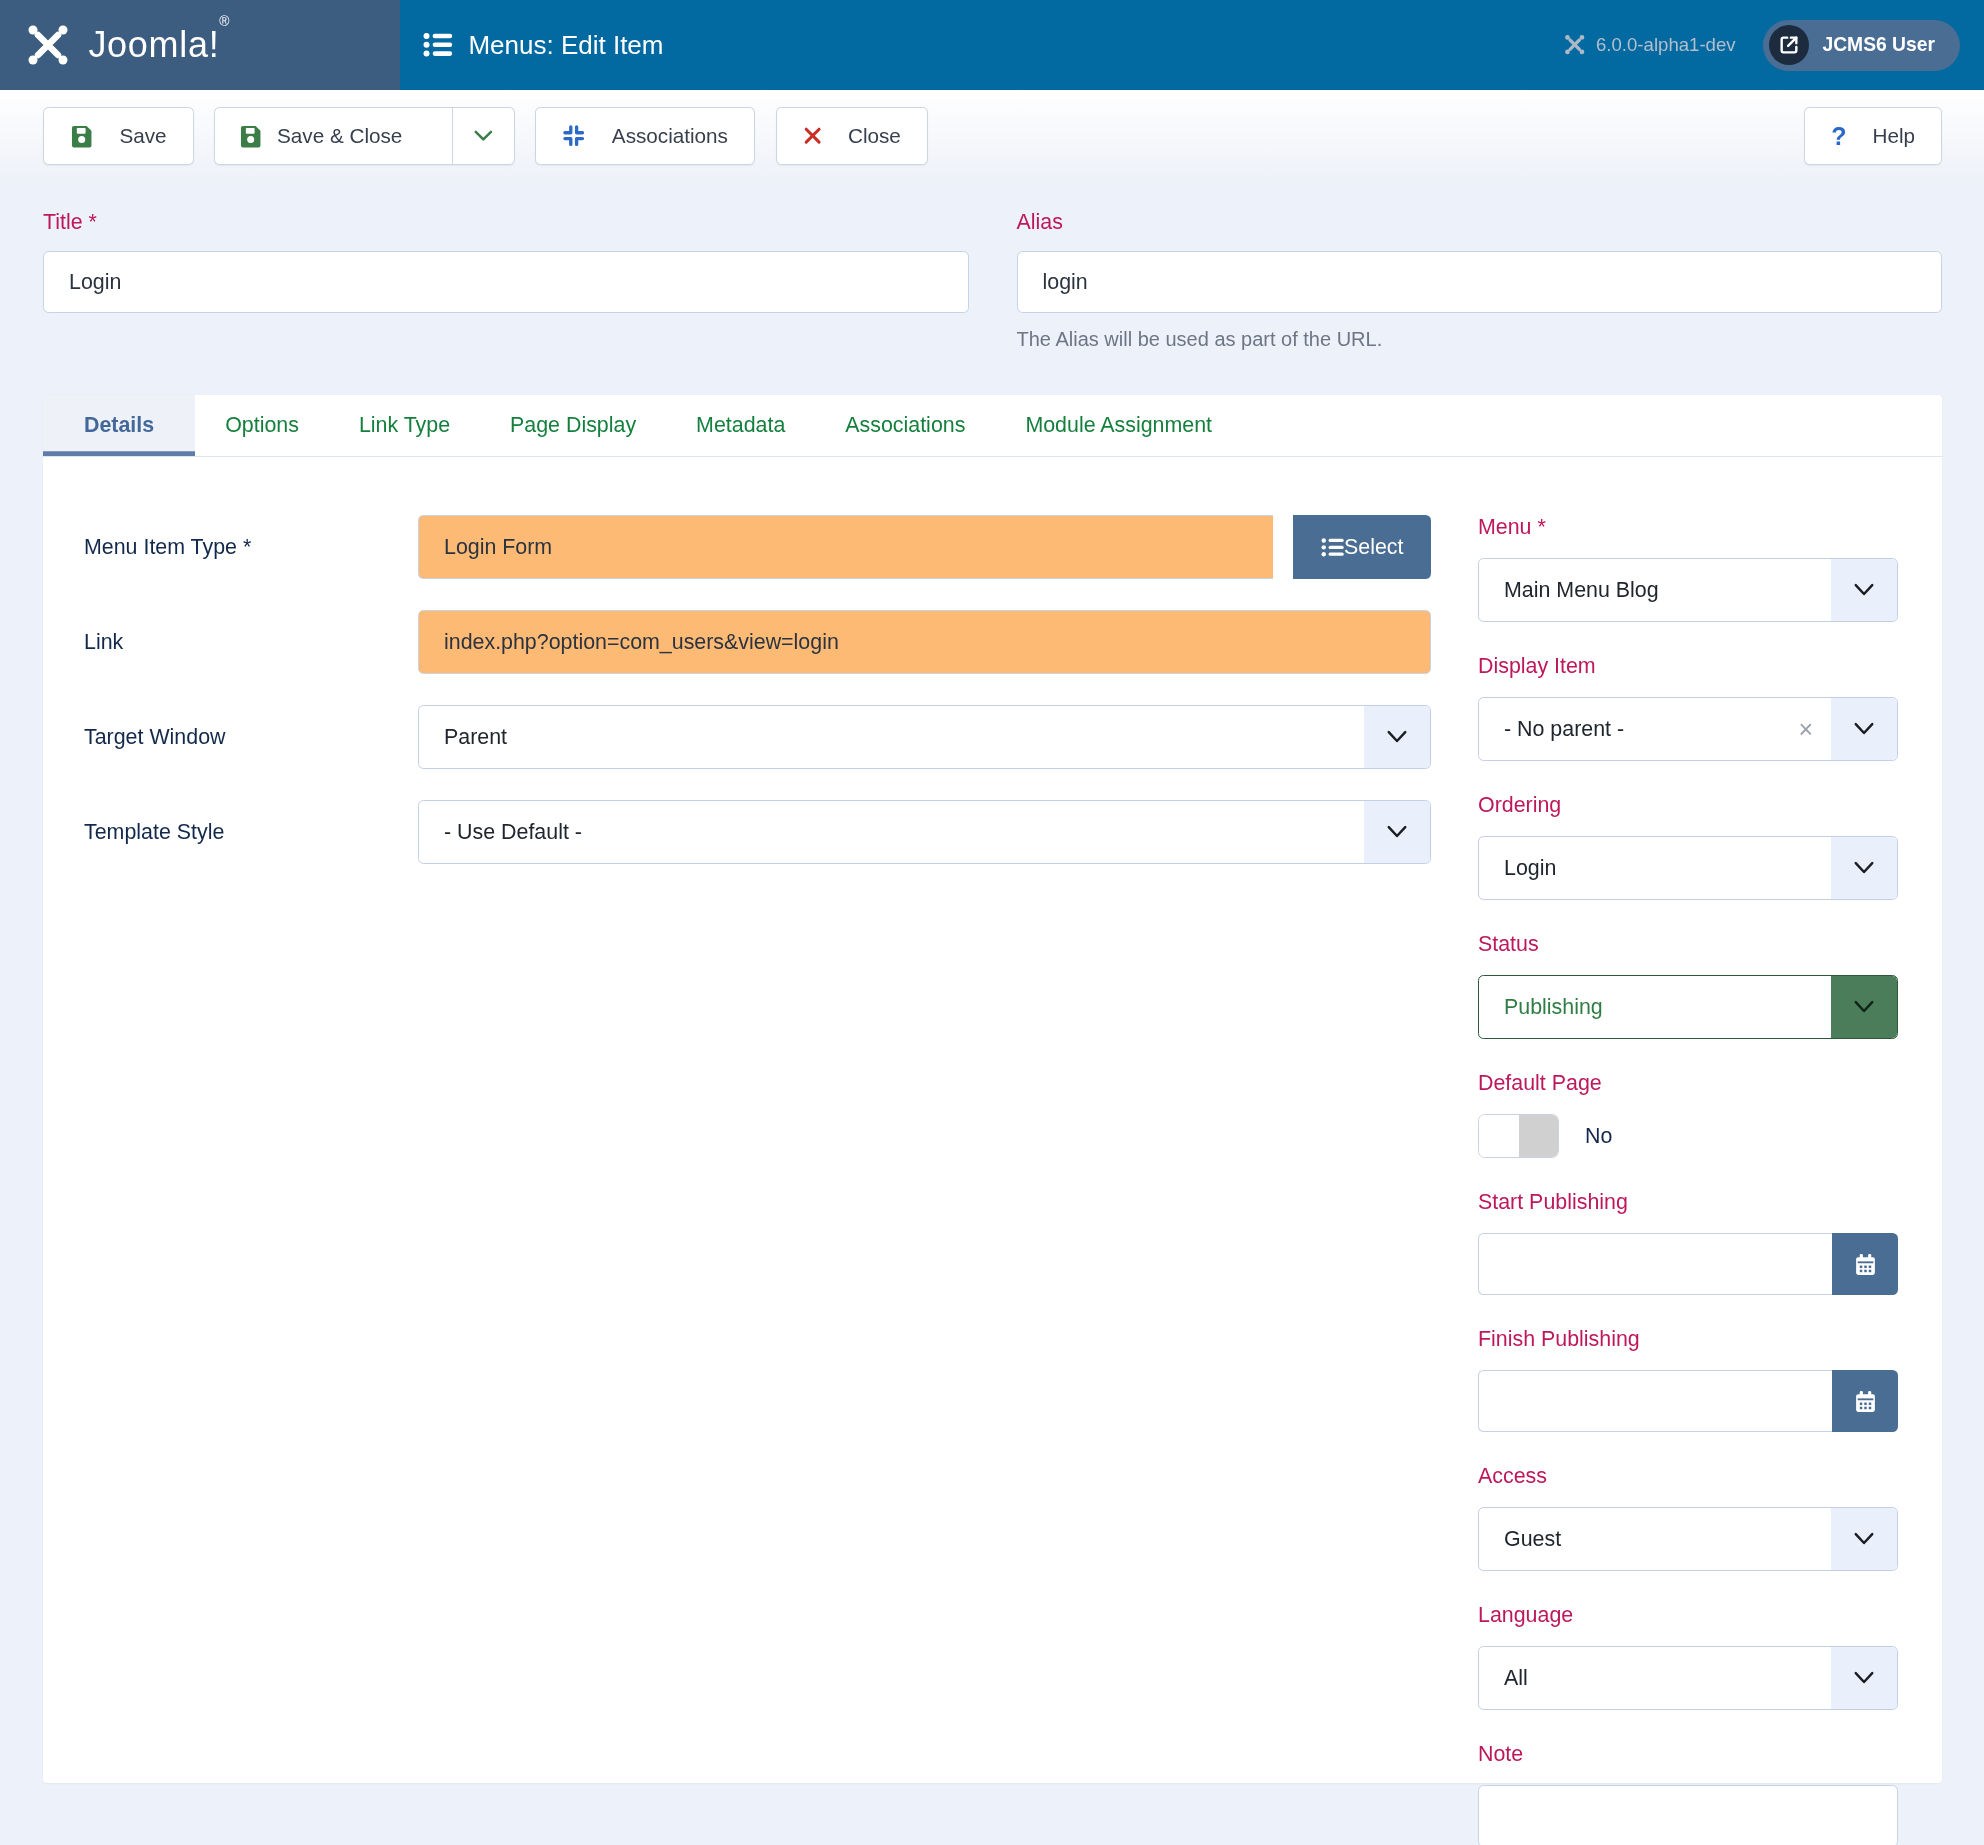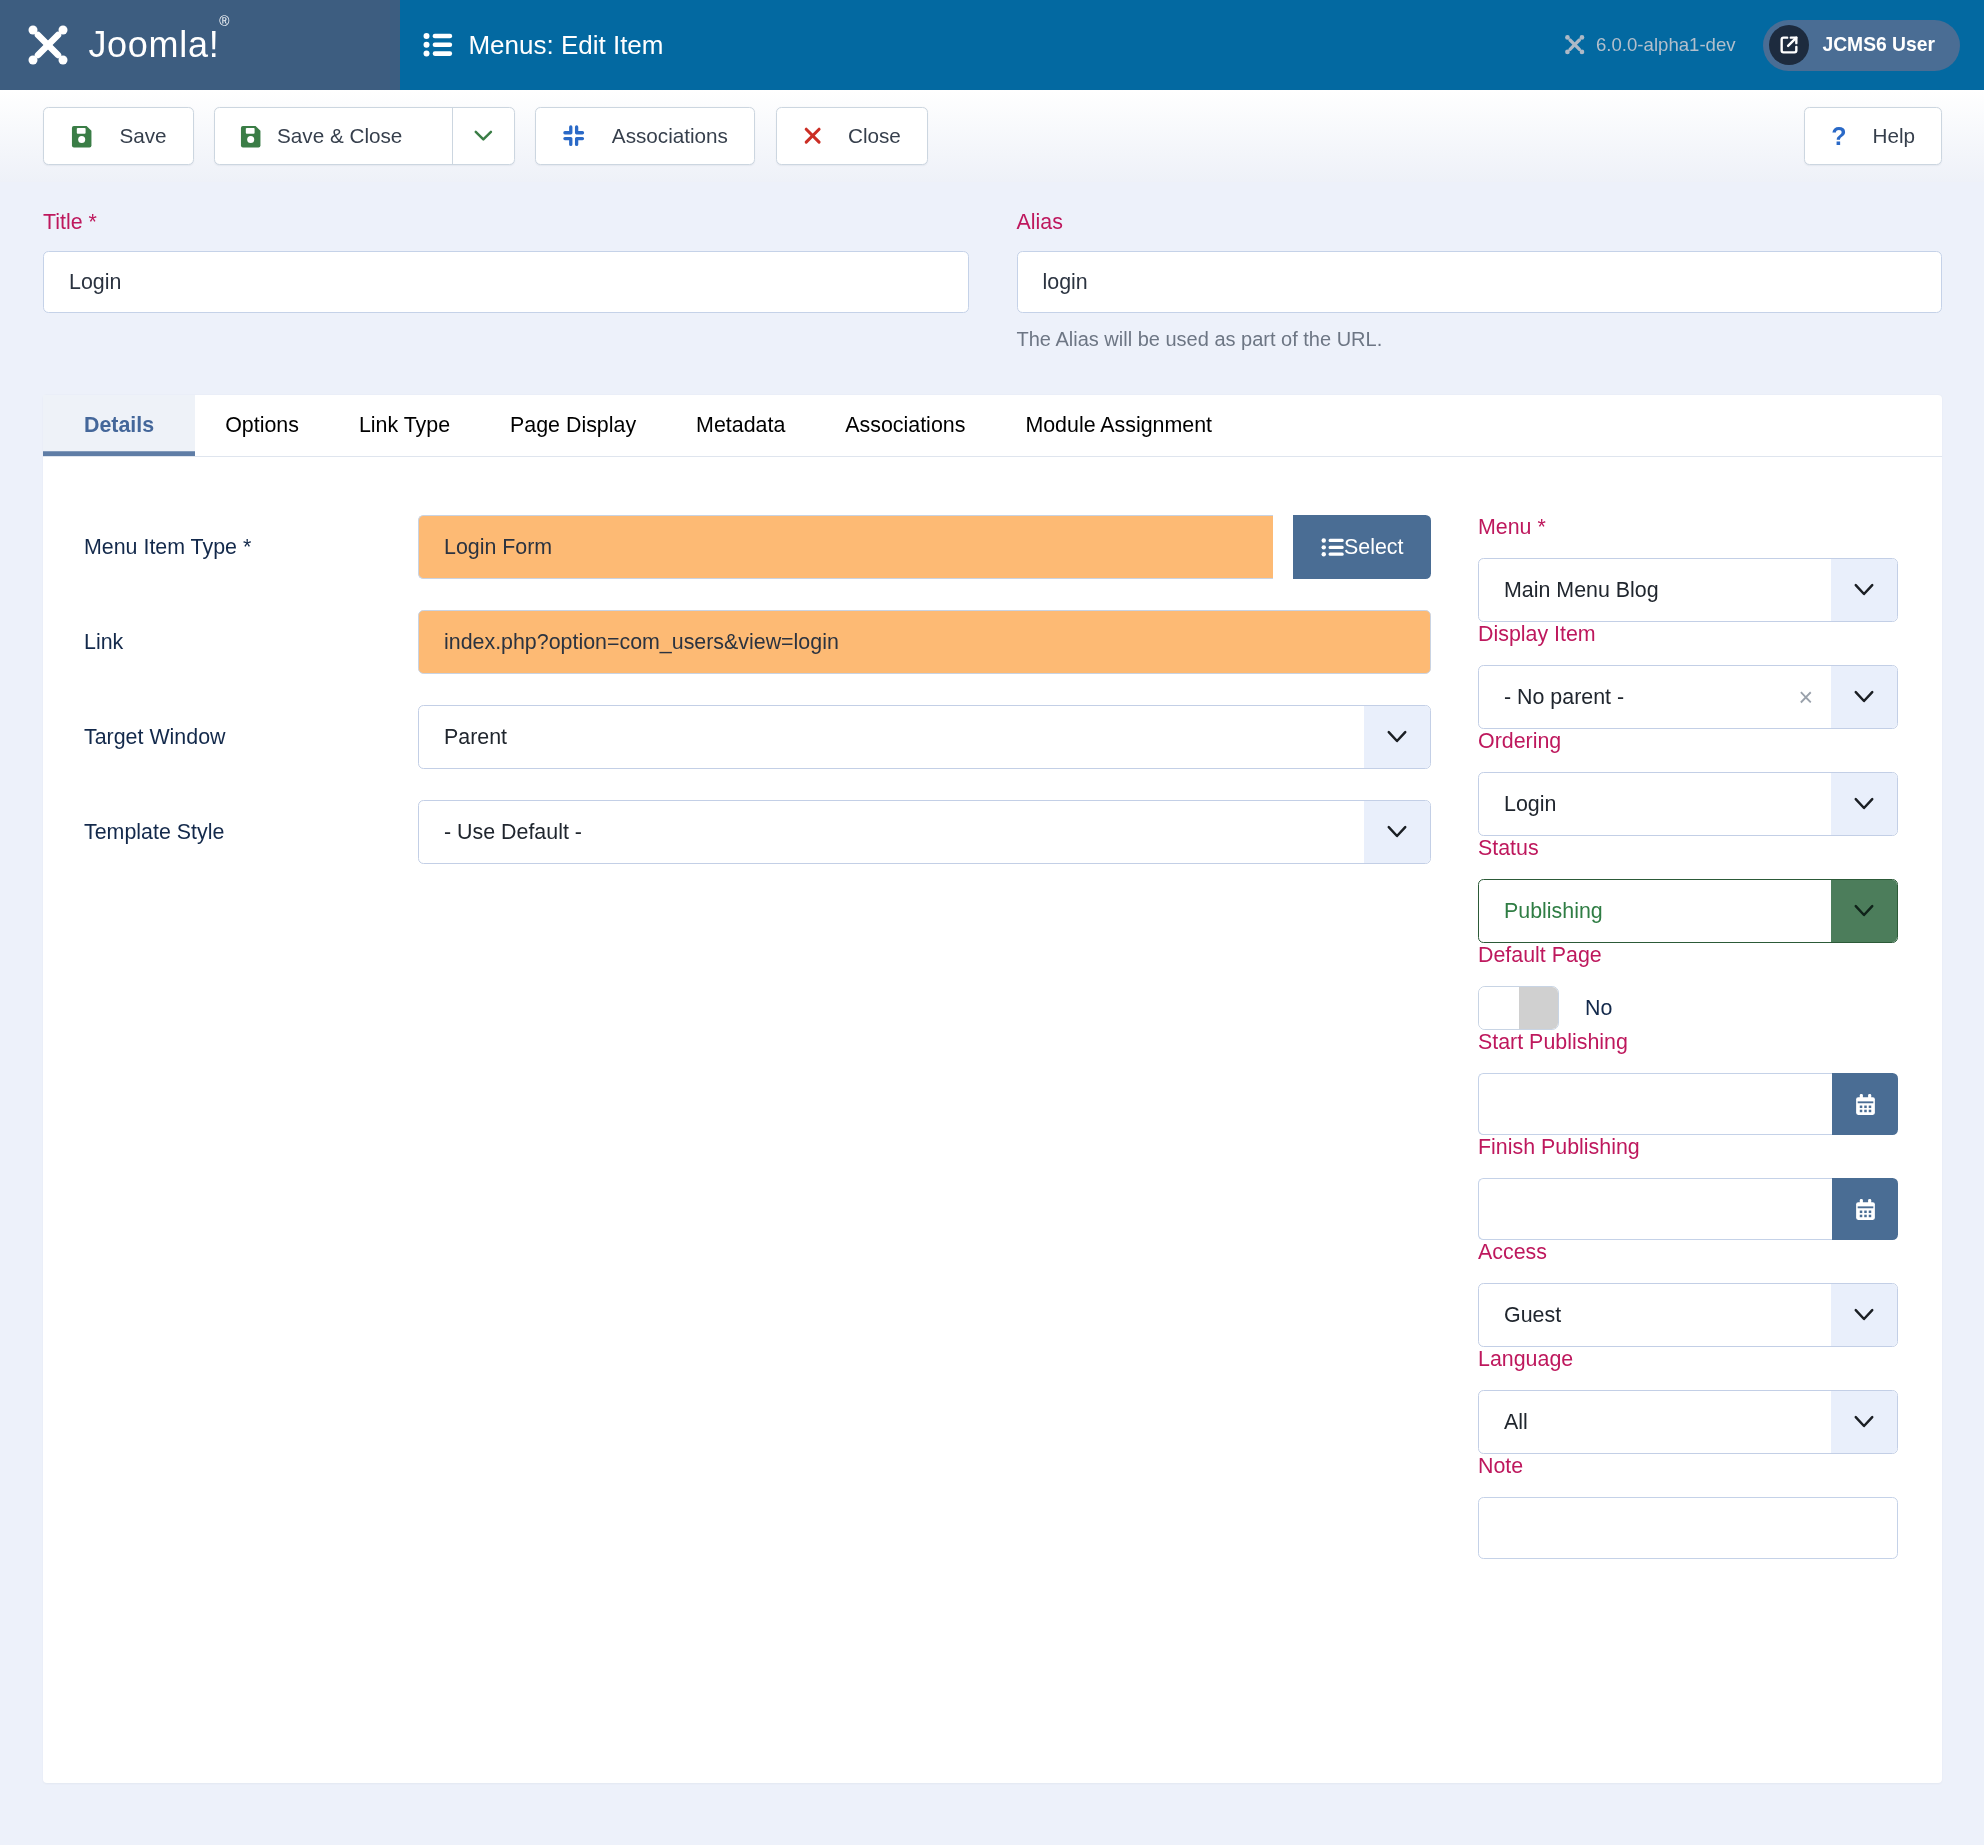--- a/index.html
+++ b/index.html
@@ -67,21 +67,21 @@
   .help-text { font-size:20px; color:#6d7684; margin-top:15px; }
 
   
   .card {
     background:#fff; margin:44px 43px 0 43px; border-radius:4.1px;
     height:1388px; box-shadow:0 0.7px 2.1px rgba(30,50,80,.05);
     display:flex; flex-direction:column;
   }
   .tabs { display:flex; border-bottom:1.4px solid #dfe5ee; }
   .tab {
-    font-size:21.4px; color:#000000; padding:8px 30px; height:61px;
+    font-size:21.4px; color:#15803d; padding:8px 30px; height:61px;
     display:flex; align-items:center; cursor:pointer;
   }
   .tab.active {
     background:#eef2f8; color:#44679a; font-weight:700;
     box-shadow:inset 0 -4.8px 0 #5f7da6; padding:0 41px;
   }
 
   
   .form-area { display:flex; padding:58px 41px 0 41px; gap:47px; }
   .form-left { width:1347px; flex-shrink:0; }
@@ -112,21 +112,21 @@
   }
   .select .clear-x { color:#99a1ab; font-size:25px; padding-right:18px; cursor:pointer; }
 
   
   .select.status { border-color:#2c5a38; }
   .select.status .sel-text { color:#2f7d44; }
   .select.status .sel-strip { background:#4c7d5b; }
 
   
   .form-right { width:420px; flex-shrink:0; }
-  .group { }
+  .group { margin-bottom:32px; }
   .group .lbl { margin-bottom:18px; }
   .row-inline { display:flex; align-items:center; }
 
   .toggle {
     width:81px; height:44px; background:#fff; border:1.4px solid #c8d4e4;
     border-radius:6.9px; overflow:hidden; display:flex; cursor:pointer;
   }
   .toggle .half { flex:1; }
   .toggle .half.on { background:#fff; }
   .toggle .half.off { background:#d0d0d0; }

